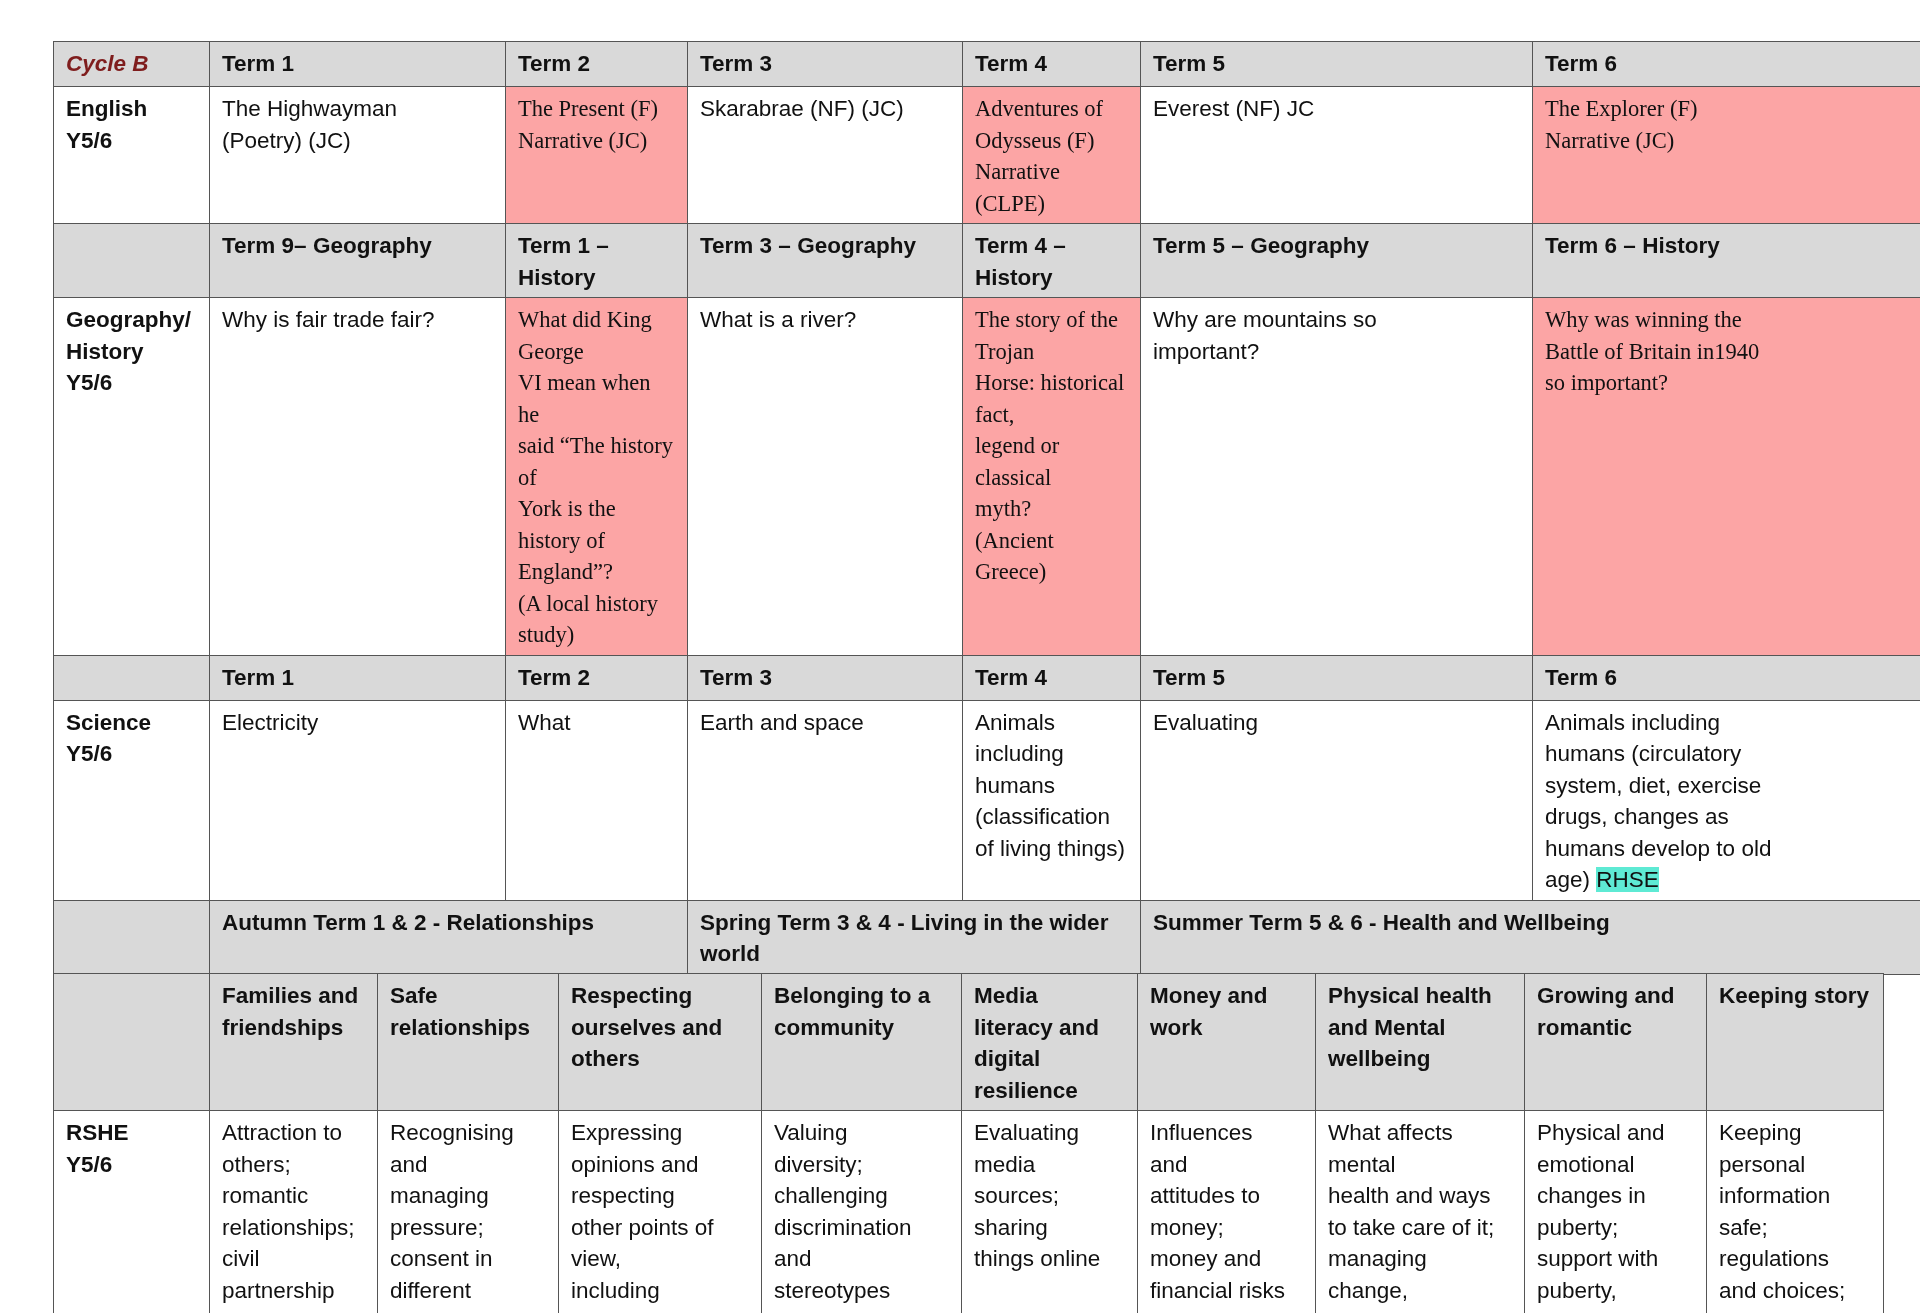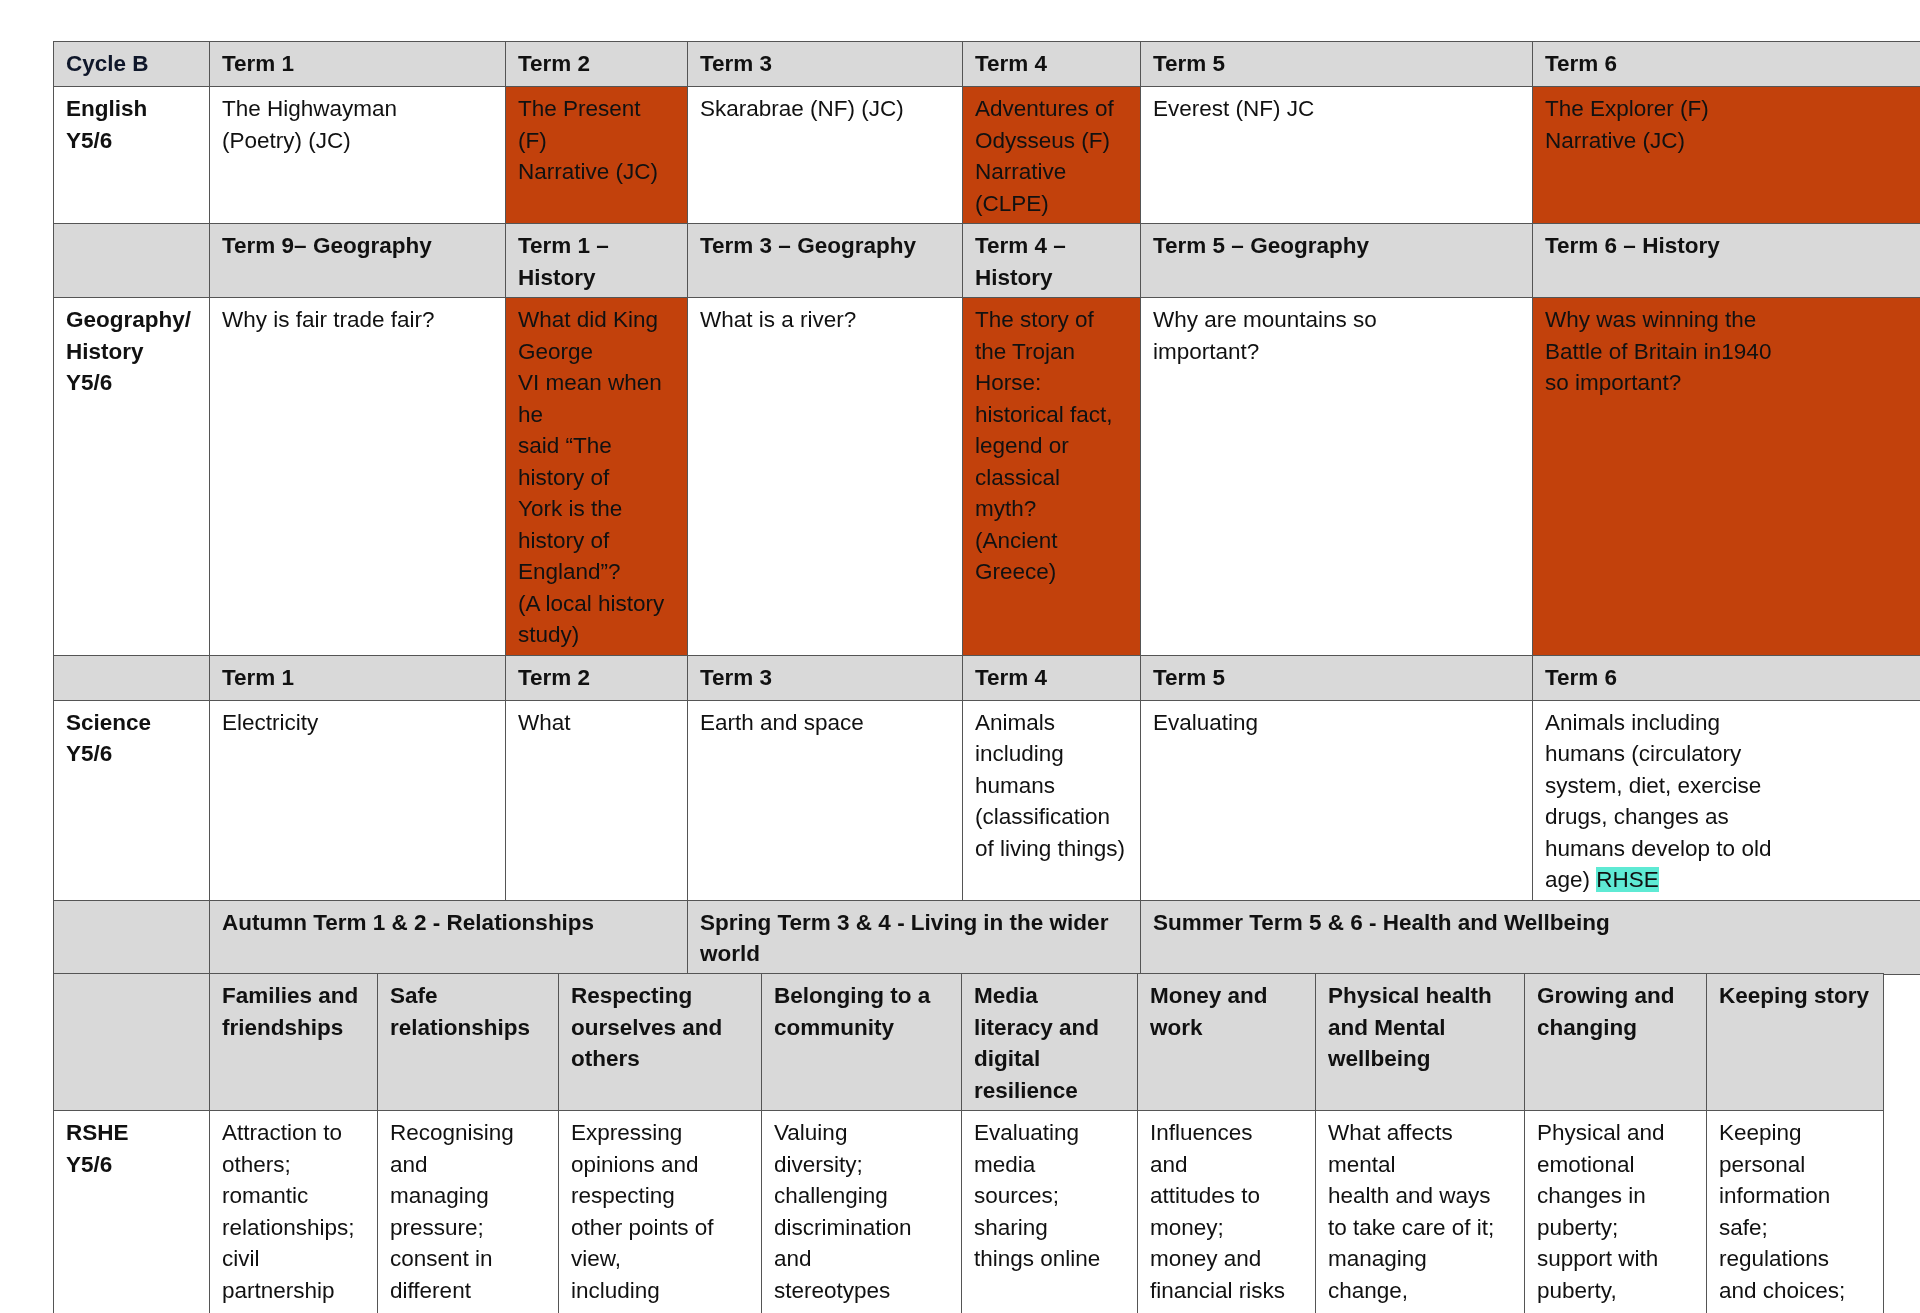--- a/index.html
+++ b/index.html
@@ -4,23 +4,23 @@
 <style>
   html, body { margin: 0; padding: 0; background: #ffffff; }
   body { width: 1920px; height: 1313px; position: relative; overflow: hidden;
          font-family: "Liberation Sans", "DejaVu Sans", sans-serif; color: #111; }
   .page { position: absolute; left: 53px; top: 41px; width: 1830px; }
   table { border-collapse: collapse; width: 1830px; table-layout: fixed; }
   td { border: 1.5px solid #555; vertical-align: top; padding: 6px 12px 4px 12px;
        font-size: 22.5px; line-height: 31.5px; word-wrap: break-word; }
   .hdr td { background: #d9d9d9; font-weight: bold; }
   .hdr td, .hdr-row td { height: 34px; }
-  .blue { background: #c2410c; }
+  .blue { background: #fca5a5; font-family: Liberation Serif, serif; }
   .subj { font-weight: bold; }
-  .cycle { color: #0f172a; font-weight: bold; }
+  .cycle { color: #7f1d1d; font-style: italic; font-weight: bold; }
   .hl { background: #5eead4; }
   .pre { white-space: pre-line; }
 </style>
 </head>
 <body>
 
 <div class="page">
 <table>
   <colgroup>
     <col style="width:156px">
@@ -163,21 +163,21 @@
     <td class="pre">Media
 literacy and
 digital
 resilience</td>
     <td class="pre">Money and
 work</td>
     <td class="pre">Physical health
 and Mental
 wellbeing</td>
     <td class="pre">Growing and
-changing</td>
+romantic</td>
     <td class="pre">Keeping story</td>
   </tr>
   <tr style="height:440px">
     <td class="subj pre">RSHE
 Y5/6</td>
     <td class="pre">Attraction to
 others;
 romantic
 relationships;
 civil

